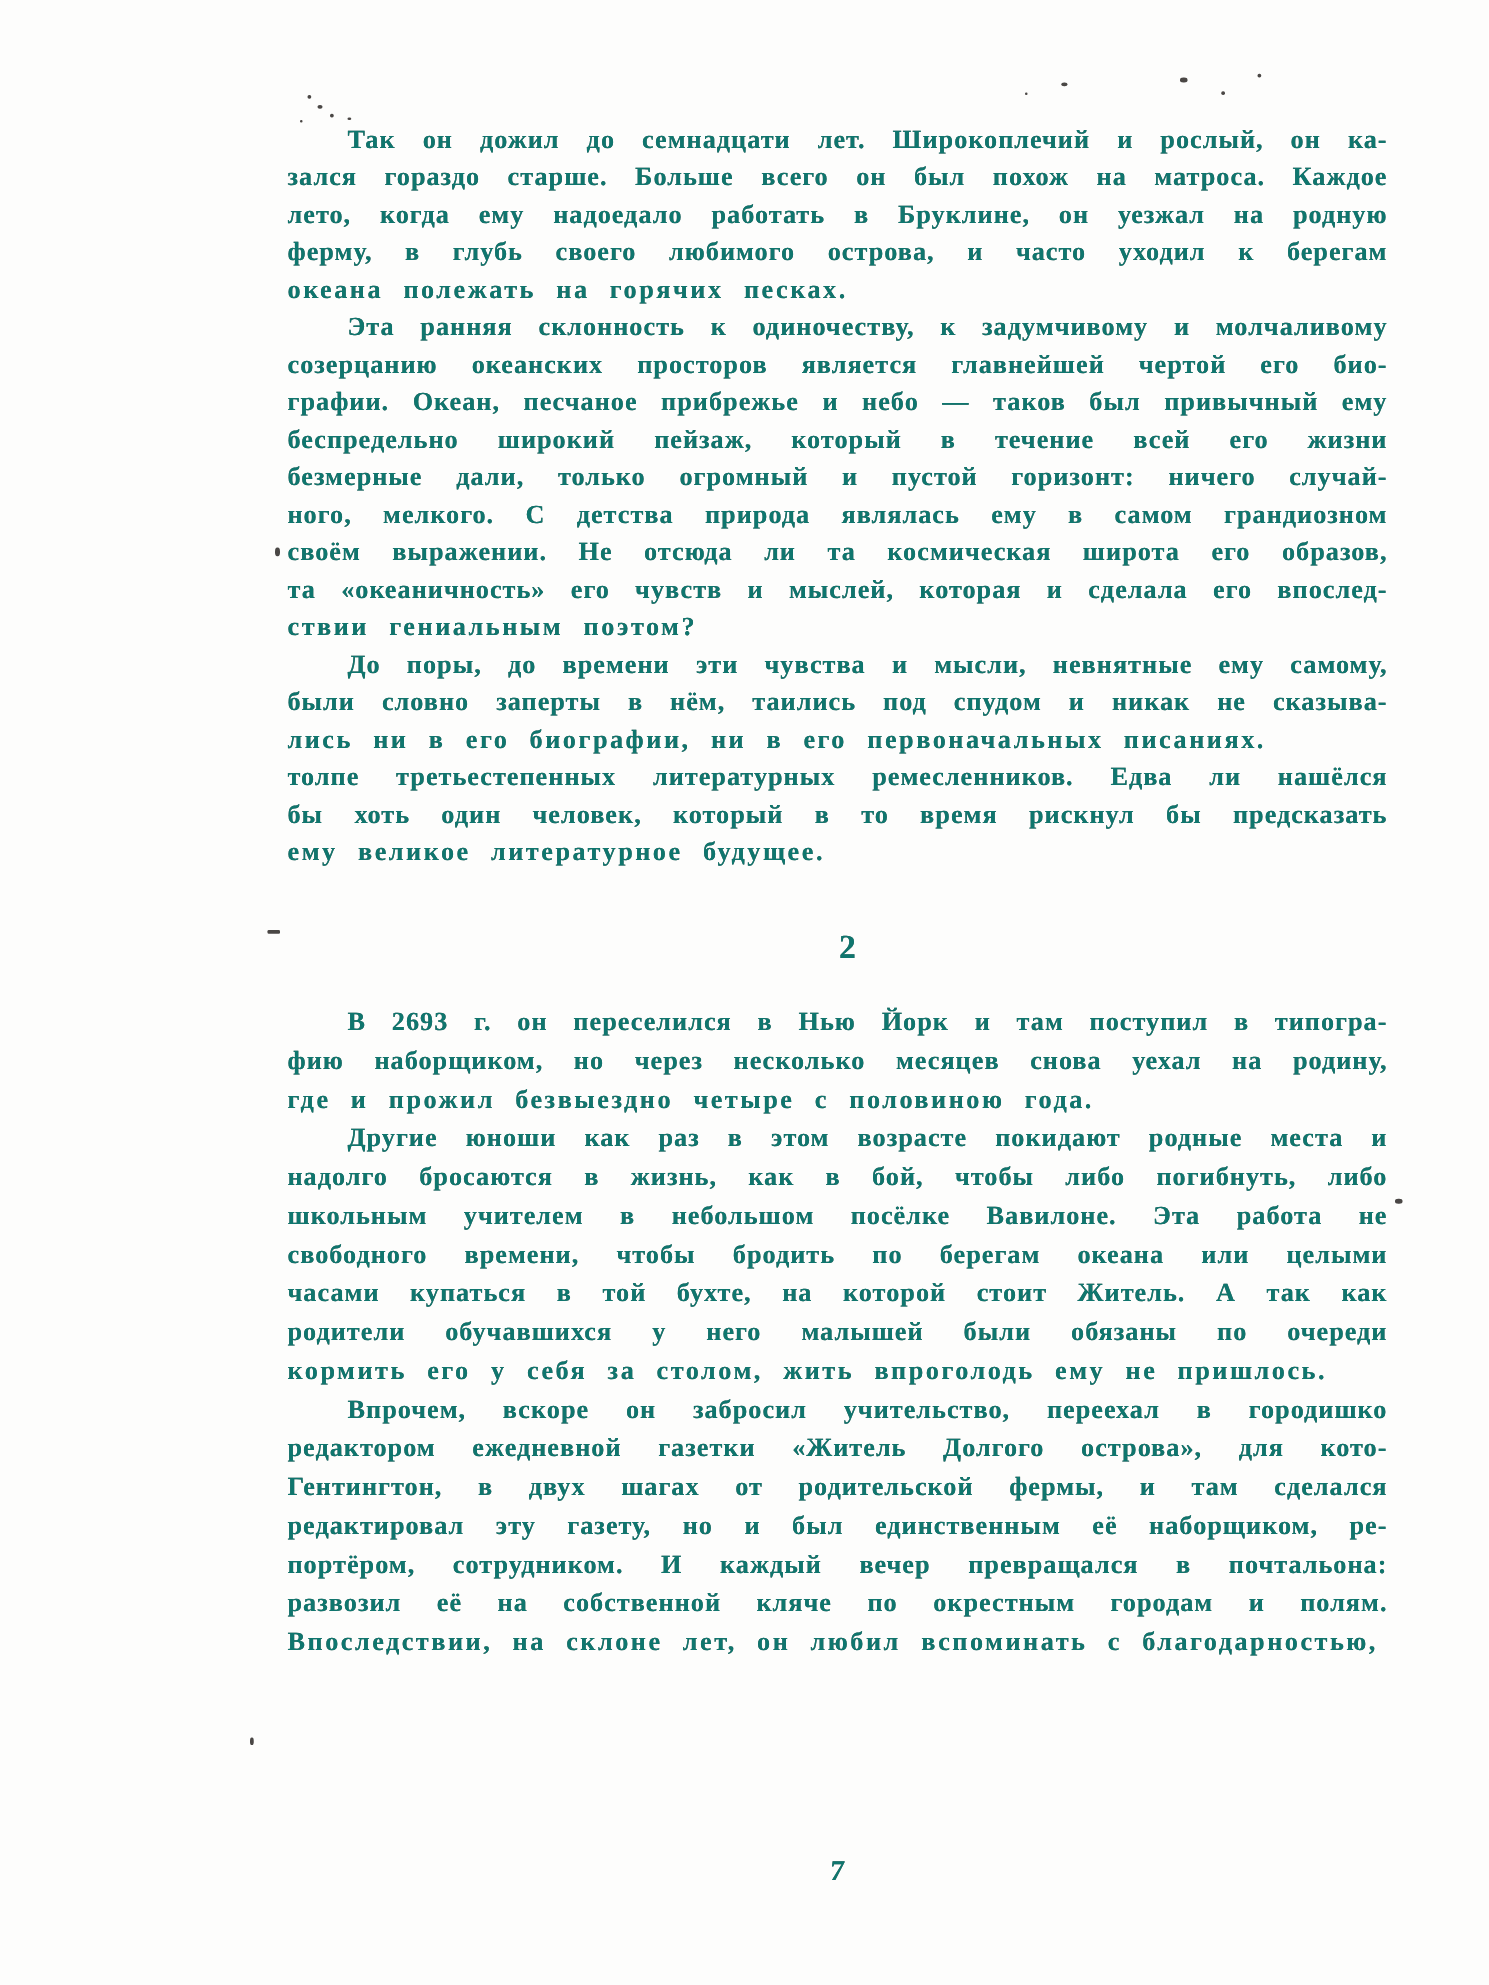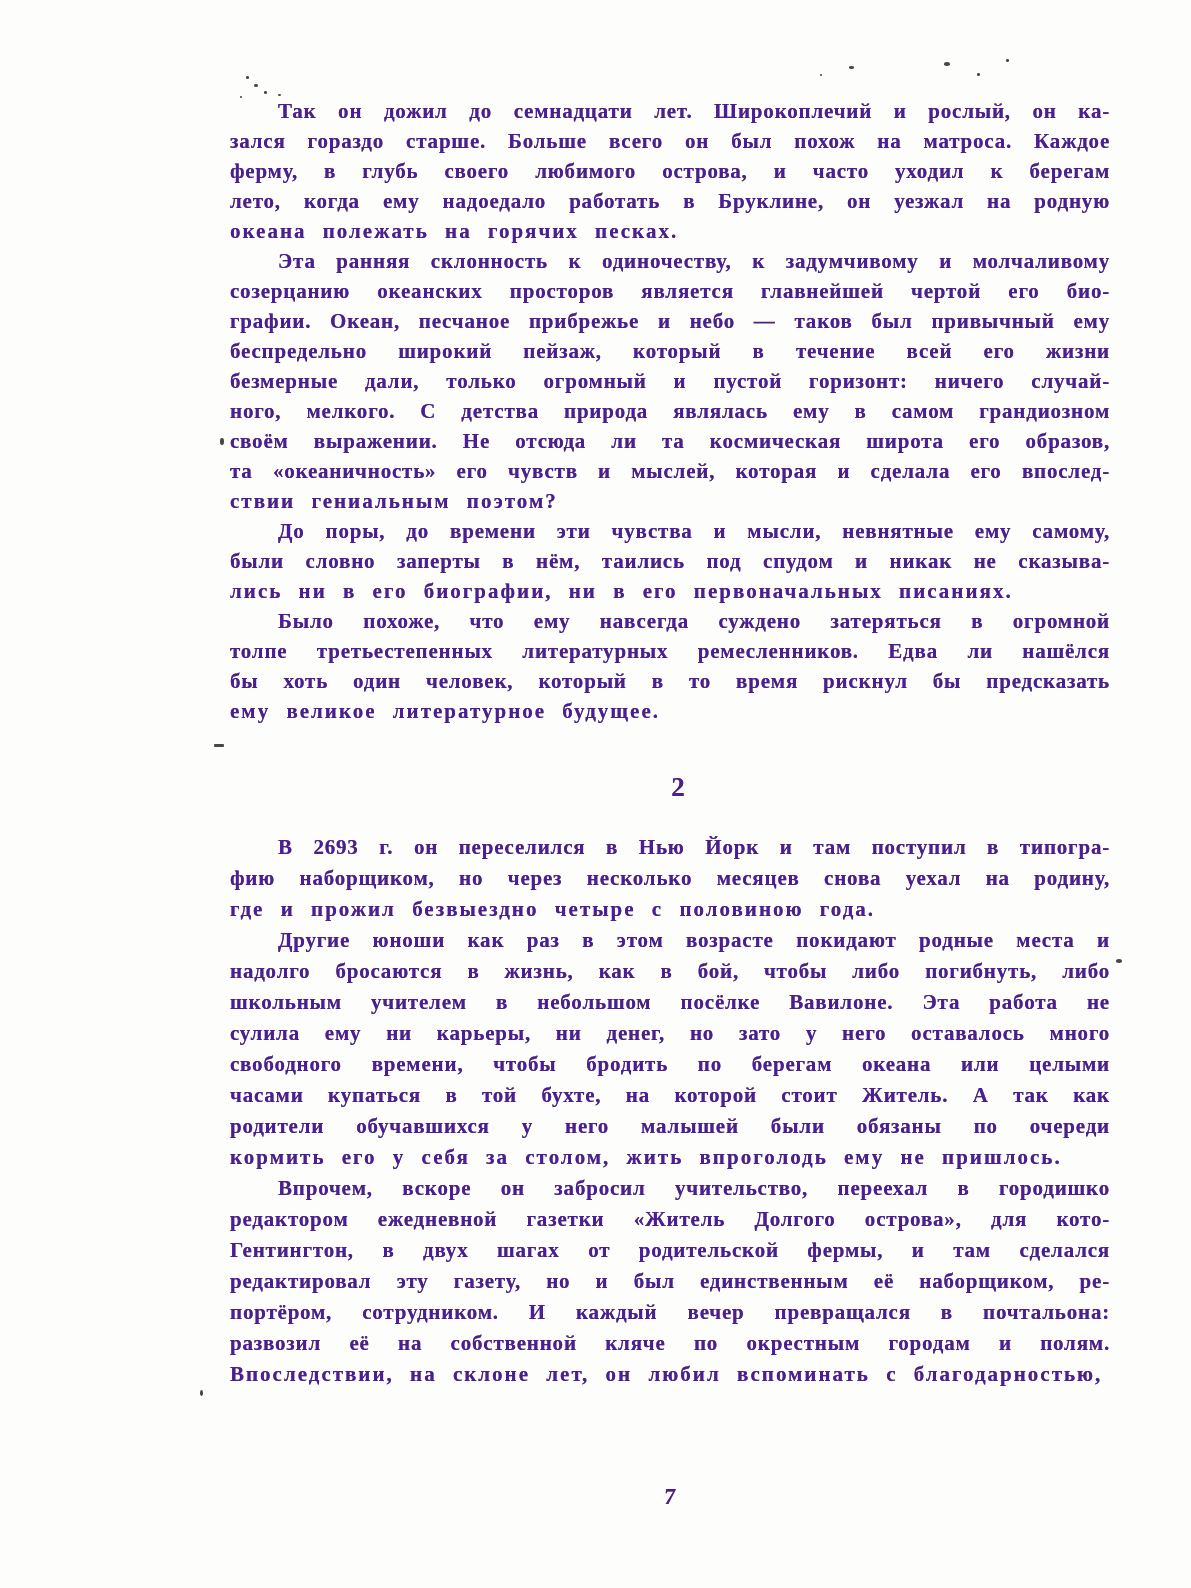--- a/index.html
+++ b/index.html
@@ -8,21 +8,21 @@
     background: #ffffff;
   }
   .page {
     position: relative;
     width: 1191px;
     height: 1588px;
     background: #fdfdfc;
     overflow: hidden;
     font-family: "Liberation Serif", "DejaVu Serif", serif;
     font-weight: 700;
-    color: #4c1d95;
+    color: #0f766e;
   }
   .text-block {
     position: absolute;
     left: 230px;
     top: 96px;
     width: 880px;
   }
   .paragraph { margin: 0; }
   .line {
     height: 30px;
@@ -93,57 +93,55 @@
   <i class="speck" style="left:820px;top:74px;width:2px;height:2px;"></i>
   <i class="speck" style="left:1116px;top:959px;width:6px;height:4px;"></i>
   <i class="speck" style="left:214px;top:744px;width:10px;height:3px;border-radius:1px;"></i>
   <i class="speck" style="left:220px;top:438px;width:4px;height:7px;"></i>
   <i class="speck" style="left:200px;top:1390px;width:3px;height:6px;"></i>
 
   <div class="text-block">
       <div class="paragraph">
         <div class="line para-first">Так он дожил до семнадцати лет. Широкоплечий и рослый, он ка-</div>
         <div class="line">зался гораздо старше. Больше всего он был похож на матроса. Каждое</div>
+        <div class="line">лето, когда ему надоедало работать в Бруклине, он уезжал на родную</div>
         <div class="line">ферму, в глубь своего любимого острова, и часто уходил к берегам</div>
-        <div class="line">лето, когда ему надоедало работать в Бруклине, он уезжал на родную</div>
         <div class="line para-last">океана полежать на горячих песках.</div>
       </div>
       <div class="paragraph">
         <div class="line para-first">Эта ранняя склонность к одиночеству, к задумчивому и молчаливому</div>
         <div class="line">созерцанию океанских просторов является главнейшей чертой его био-</div>
         <div class="line">графии. Океан, песчаное прибрежье и небо — таков был привычный ему</div>
         <div class="line">беспредельно широкий пейзаж, который в течение всей его жизни</div>
         <div class="line">безмерные дали, только огромный и пустой горизонт: ничего случай-</div>
         <div class="line">ного, мелкого. С детства природа являлась ему в самом грандиозном</div>
         <div class="line">своём выражении. Не отсюда ли та космическая широта его образов,</div>
         <div class="line">та «океаничность» его чувств и мыслей, которая и сделала его впослед-</div>
         <div class="line para-last">ствии гениальным поэтом?</div>
       </div>
       <div class="paragraph">
         <div class="line para-first">До поры, до времени эти чувства и мысли, невнятные ему самому,</div>
         <div class="line">были словно заперты в нём, таились под спудом и никак не сказыва-</div>
         <div class="line para-last">лись ни в его биографии, ни в его первоначальных писаниях.</div>
       </div>
       <div class="paragraph">
-        <div class="line para-first">Было похоже, что ему навсегда суждено затеряться в огромной</div>
         <div class="line">толпе третьестепенных литературных ремесленников. Едва ли нашёлся</div>
         <div class="line">бы хоть один человек, который в то время рискнул бы предсказать</div>
         <div class="line para-last">ему великое литературное будущее.</div>
       </div>
       <div class="section-heading">2</div>
       <div class="paragraph after-heading">
         <div class="line para-first">В 2693 г. он переселился в Нью Йорк и там поступил в типогра-</div>
         <div class="line">фию наборщиком, но через несколько месяцев снова уехал на родину,</div>
         <div class="line para-last">где и прожил безвыездно четыре с половиною года.</div>
       </div>
       <div class="paragraph after-heading">
         <div class="line para-first">Другие юноши как раз в этом возрасте покидают родные места и</div>
         <div class="line">надолго бросаются в жизнь, как в бой, чтобы либо погибнуть, либо</div>
         <div class="line">школьным учителем в небольшом посёлке Вавилоне. Эта работа не</div>
-        <div class="line">сулила ему ни карьеры, ни денег, но зато у него оставалось много</div>
         <div class="line">свободного времени, чтобы бродить по берегам океана или целыми</div>
         <div class="line">часами купаться в той бухте, на которой стоит Житель. А так как</div>
         <div class="line">родители обучавшихся у него малышей были обязаны по очереди</div>
         <div class="line para-last">кормить его у себя за столом, жить впроголодь ему не пришлось.</div>
       </div>
       <div class="paragraph after-heading">
         <div class="line para-first">Впрочем, вскоре он забросил учительство, переехал в городишко</div>
         <div class="line">редактором ежедневной газетки «Житель Долгого острова», для кото-</div>
         <div class="line">Гентингтон, в двух шагах от родительской фермы, и там сделался</div>
         <div class="line">редактировал эту газету, но и был  единственным её наборщиком, ре-</div>

